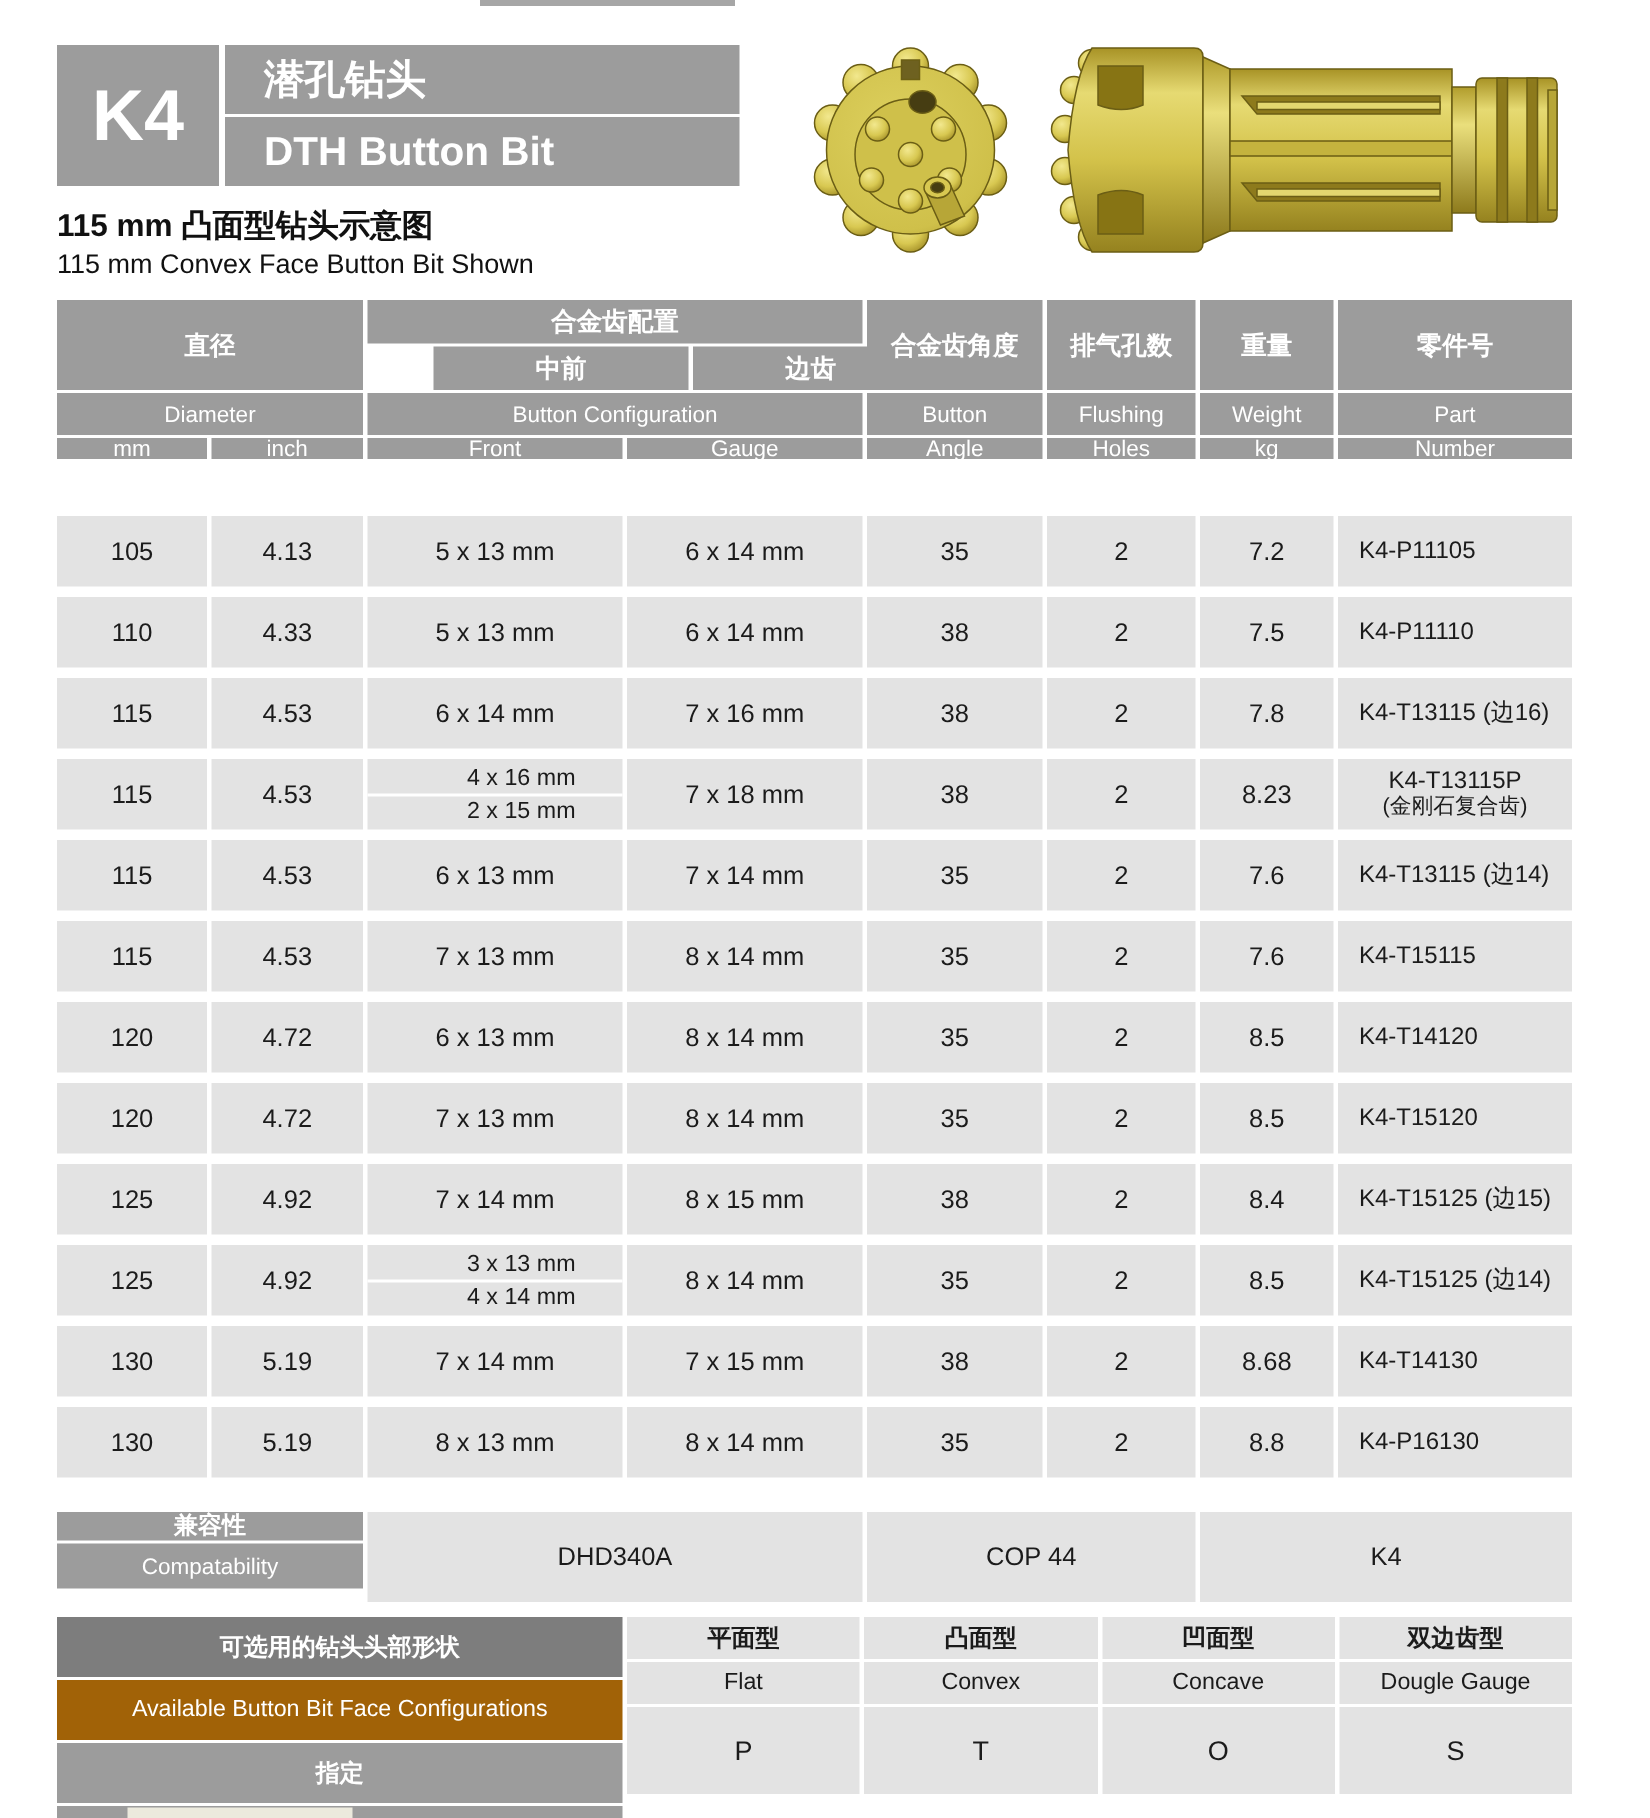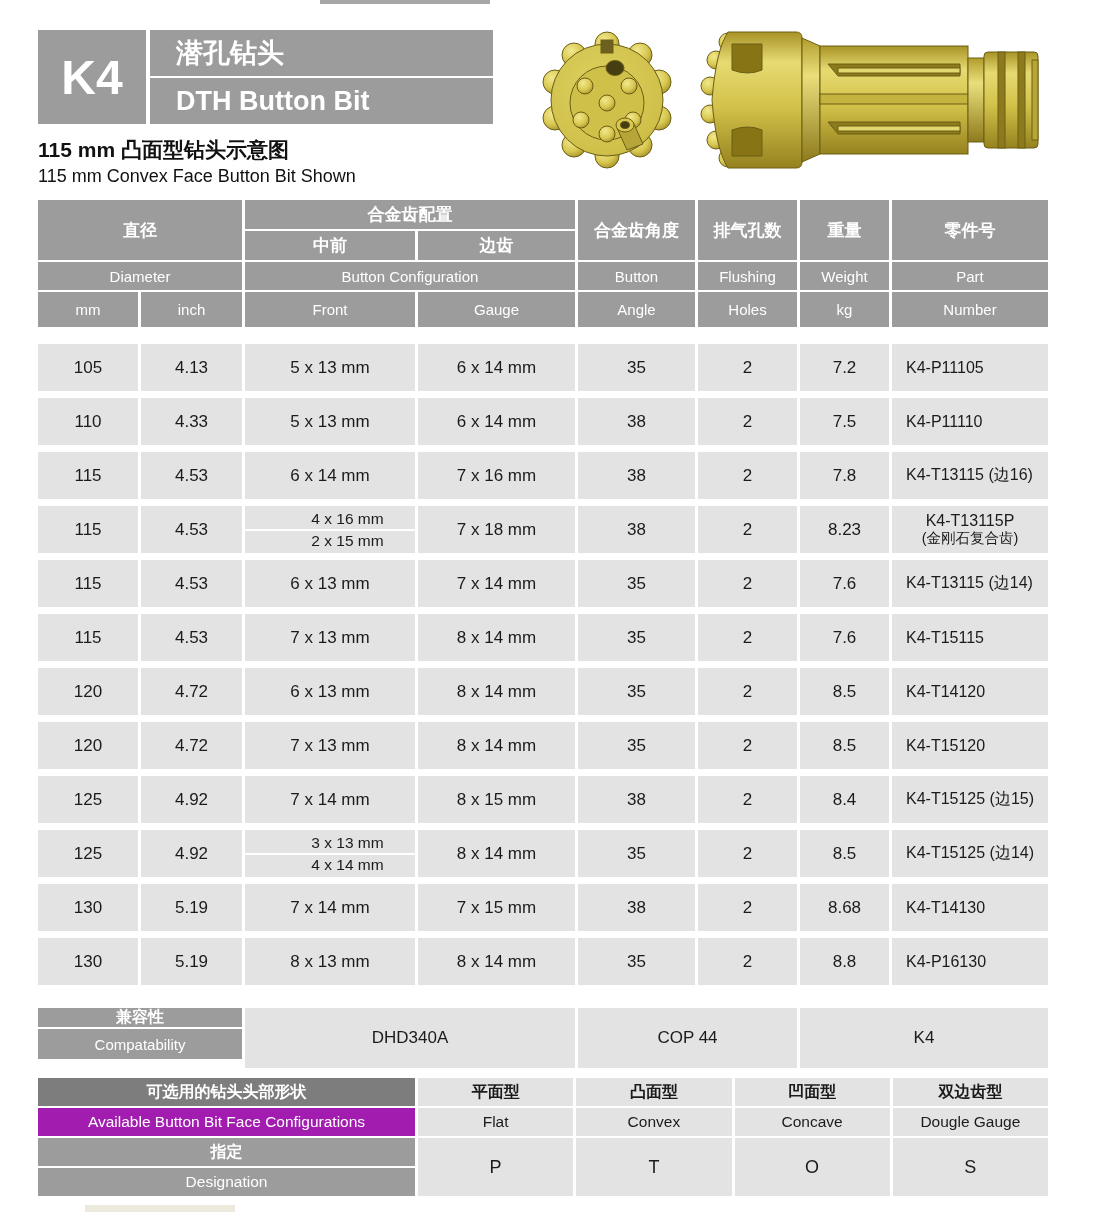--- a/index.html
+++ b/index.html
@@ -24,26 +24,26 @@
 
   
   .tablewrap{position:absolute;left:38px;width:1010px;}
   .grid8{display:grid;grid-template-columns:100px 101px 170px 157px 117px 99px 89px 156px;gap:3px;}
   .hcell{background:#9c9c9c;color:#fff;display:flex;align-items:center;justify-content:center;font-size:15px;}
   .hcell.cjk{font-size:17px;font-weight:700;}
   .bandA{height:60px;margin-bottom:2px;}
   .bandA .hcell{height:60px;}
   .bandA-config{grid-column:3/5;display:flex;flex-direction:column;gap:2px;}
   .bandA-config .config-top{height:29px;}
-  .config-bottom{height:36px;display:grid;grid-template-columns:170px 157px;gap:3px;}
+  .config-bottom{height:36px;display:grid;grid-template-columns:170px 157px;gap:3px;margin-left:44px;}
   .config-bottom .hcell{height:29px;}
   .bandB{height:28px;margin-bottom:2px;}
   .bandB .hcell{height:28px;}
   .bandC{height:30px;margin-bottom:22px;}
-  .bandC .hcell{height:35px;}
+  .bandC .hcell{height:14px;}
   .span2a{grid-column:1/3;} .span2b{grid-column:3/5;}
 
   
   .row{margin-bottom:7px;}
   .cell{background:#e3e3e3;height:47px;display:flex;align-items:center;justify-content:center;
         font-size:17px;color:#1b1b1b;}
   .c-part{justify-content:flex-start;padding-left:14px;font-size:16px;box-sizing:border-box;}
   .c-part.multi{flex-direction:column;justify-content:center;padding-left:0;line-height:1.2;}
   .c-part .l2{font-size:14.5px;}
   .c-front.stack{flex-direction:column;justify-content:center;font-size:15.5px;}
@@ -53,23 +53,23 @@
   
   .compat{top:1008px;display:grid;grid-template-columns:204px 330px 219px 248px;gap:3px;}
   .compat-label{display:flex;flex-direction:column;gap:2px;}
   .compat-label .t{height:19px;background:#9c9c9c;color:#fff;display:flex;align-items:center;justify-content:center;font-size:16px;font-weight:700;}
   .compat-label .b{height:30px;background:#9c9c9c;color:#fff;display:flex;align-items:center;justify-content:center;font-size:15px;font-weight:400;}
   .compat-val{height:60px;background:#e3e3e3;display:flex;align-items:center;justify-content:center;font-size:17px;}
 
   
   .fcfg{top:1078px;display:grid;grid-template-columns:377px 630px;gap:3px;}
   .fc-left{display:flex;flex-direction:column;gap:2px;}
-  .fc-left>div{height:28px;color:#fff;display:flex;align-items:center;justify-content:center;}
+  .fc-left>div{height:40px;color:#fff;display:flex;align-items:center;justify-content:center;}
   .fc-h1{background:#7d7d7d;font-size:16px;font-weight:700;}
-  .fc-h2{background:#a21caf;font-size:15.5px;}
+  .fc-h2{background:#a16207;font-size:15.5px;}
   .fc-h3{background:#9c9c9c;font-size:16px;font-weight:700;}
   .fc-h4{background:#9c9c9c;font-size:15.5px;}
   .fc-right{display:grid;grid-template-columns:repeat(4,1fr);grid-template-rows:28px 28px 58px;gap:2px 3px;}
   .fc-cell{background:#e3e3e3;display:flex;align-items:center;justify-content:center;}
   .fc-cn{font-size:16px;font-weight:700;}
   .fc-en{font-size:15.5px;}
   .fc-code{font-size:18px;}
 </style>
 </head>
 <body>

